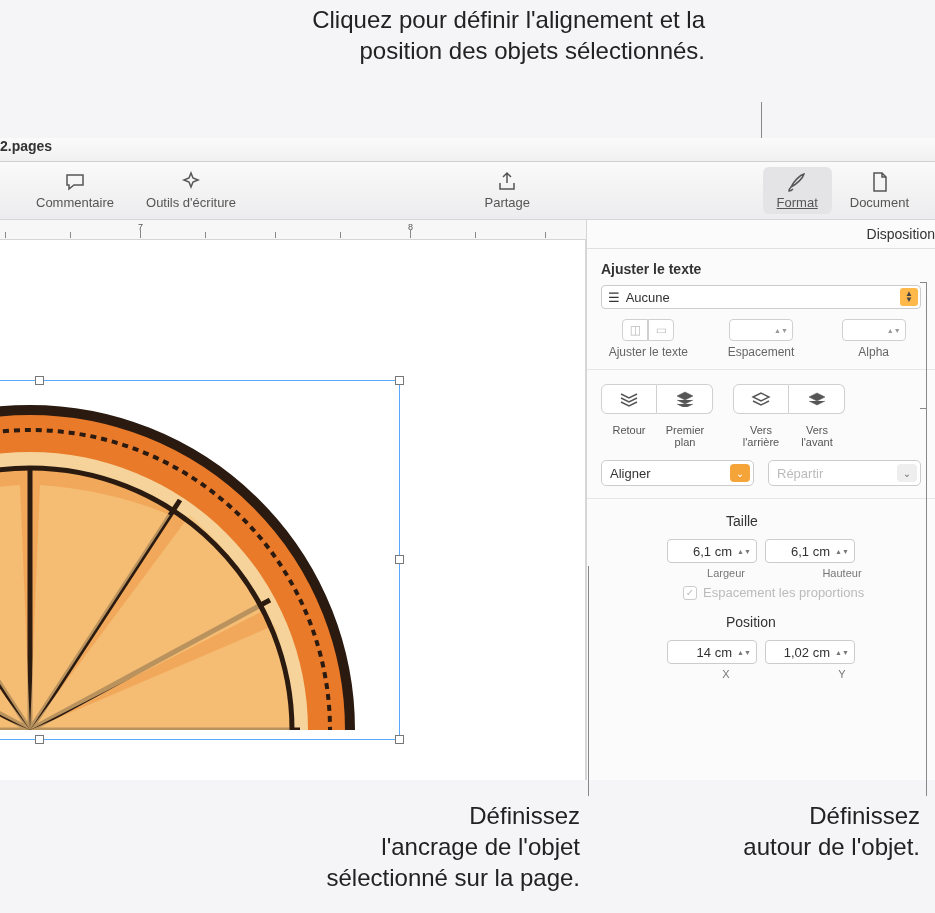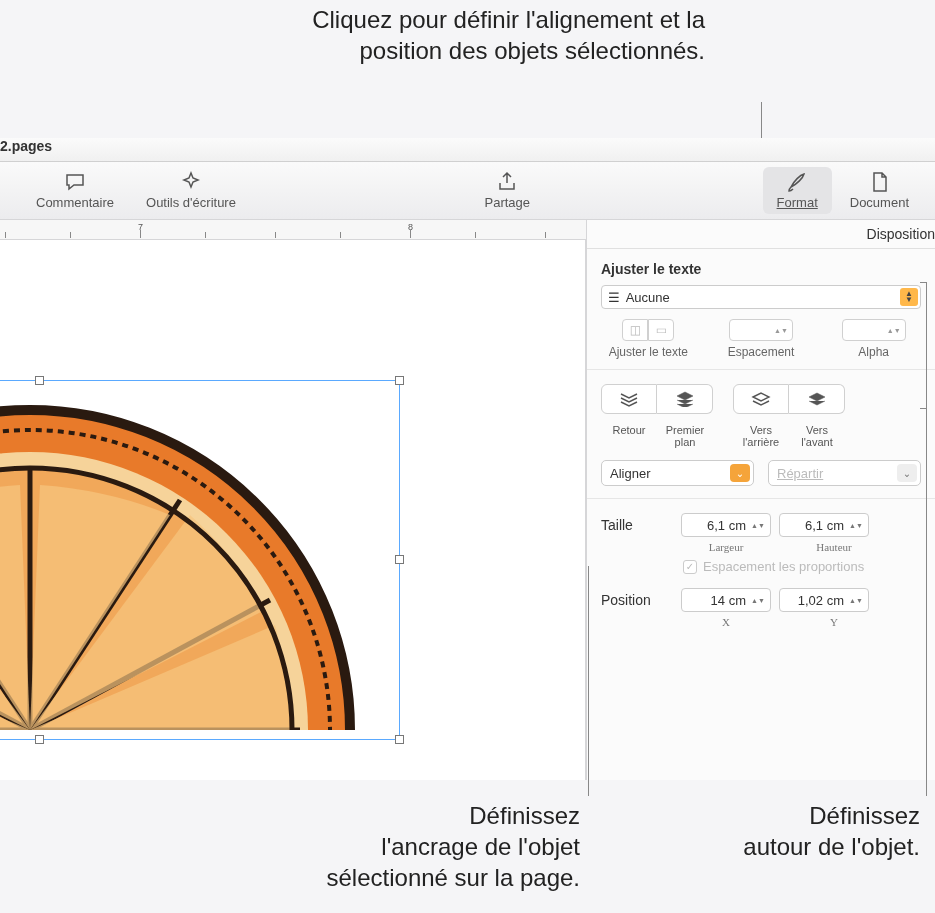--- a/index.html
+++ b/index.html
@@ -204,35 +204,35 @@
     flex:1; height:26px; background:#fff; border:1px solid #ccc; border-radius:5px;
     display:flex; align-items:center; padding:0 8px; position:relative;
     font-size:13px;
   }
   .dd.orange .dd-arr { background:#f5a43a; color:#fff; }
   .dd .dd-arr {
     position:absolute; right:3px; top:3px; bottom:3px; width:20px;
     border-radius:4px; display:flex; align-items:center; justify-content:center;
     font-size:10px; background:#eee; color:#777;
   }
-  .dd.disabled { color:#bbb;text-decoration:underline; }
+  .dd.disabled { color:#bbb; }
   .size-pos { padding: 14px; }
-  .sp-row { display:flex; align-items:center; margin-bottom:4px; gap:10px; }
+  .sp-row { display:flex; align-items:center; margin-bottom:4px; gap:10px;flex-direction:column; }
   .sp-label { width:70px; font-size:14px; }
   .sp-inputs { display:flex; gap:8px; }
   .sp-input {
     width:90px; height:24px; background:#fff; border:1px solid #ccc; border-radius:4px;
     display:flex; align-items:center; justify-content:flex-end; padding-right:4px;
     position:relative; font-size:13px;
   }
   .sp-input .st-arrows {
     width:16px; display:flex; flex-direction:column; font-size:7px; line-height:7px;
     align-items:center; color:#777; margin-left:4px;
   }
-  .sublabels { display:flex; margin-left:80px; gap:18px;font-family:Liberation Serif, serif; }
+  .sublabels { display:flex; margin-left:80px; gap:26px; }
   .sublabels span { width:90px; text-align:center; font-size:11px; color:#777; }
   .checkbox-row { margin:6px 0 14px 82px; display:flex; align-items:center; gap:6px; font-size:13px; color:#bbb;}
   .ck { width:14px; height:14px; border:1px solid #ccc; border-radius:3px; background:#fff; display:flex; align-items:center; justify-content:center; font-size:10px; color:#bbb;}
 </style>
 </head>
 <body>
 
 <div class="callout" style="top:4px; right:230px; width:480px;">
   <span>Cliquez pour définir l'alignement et la position des objets sélectionnés.</span>
 </div>

